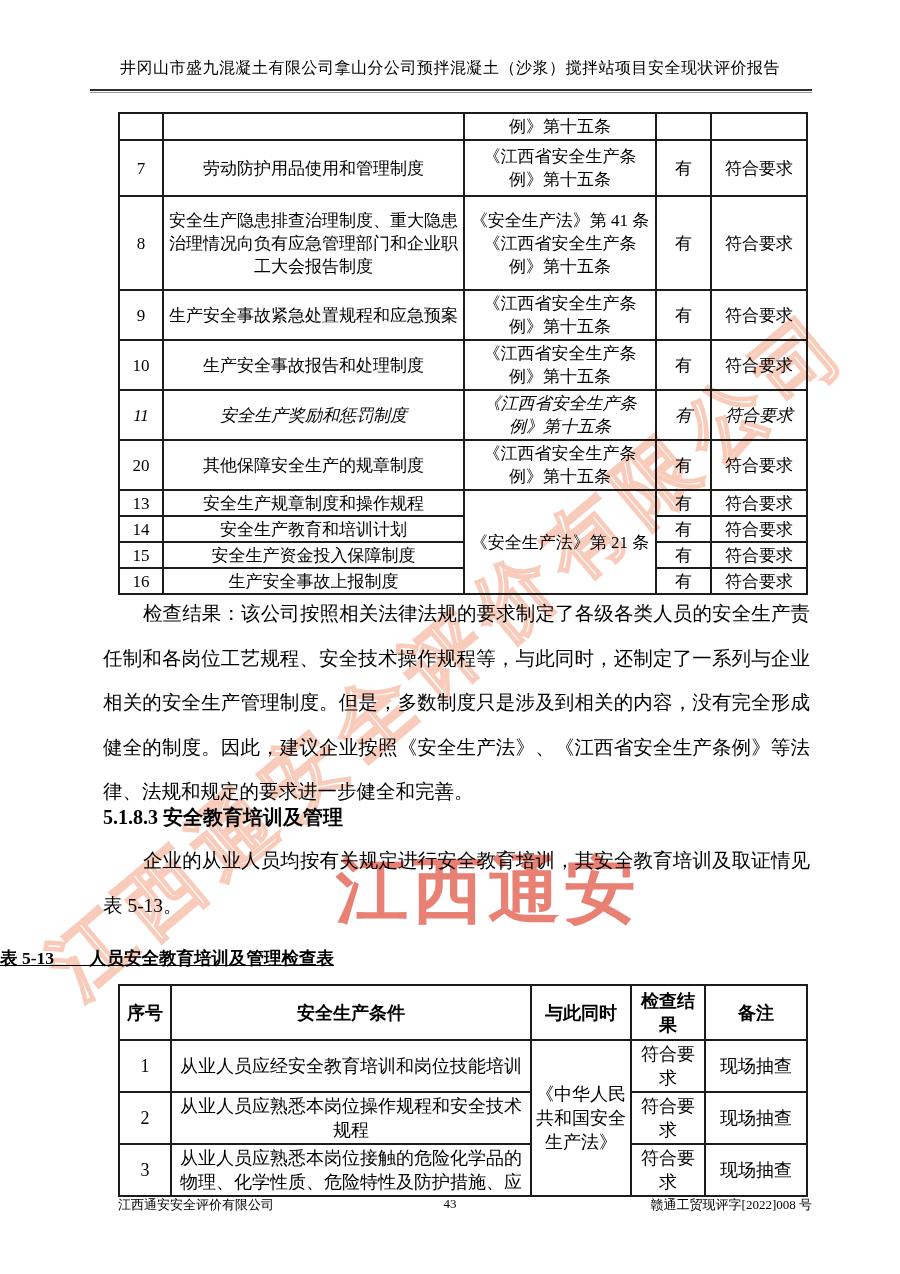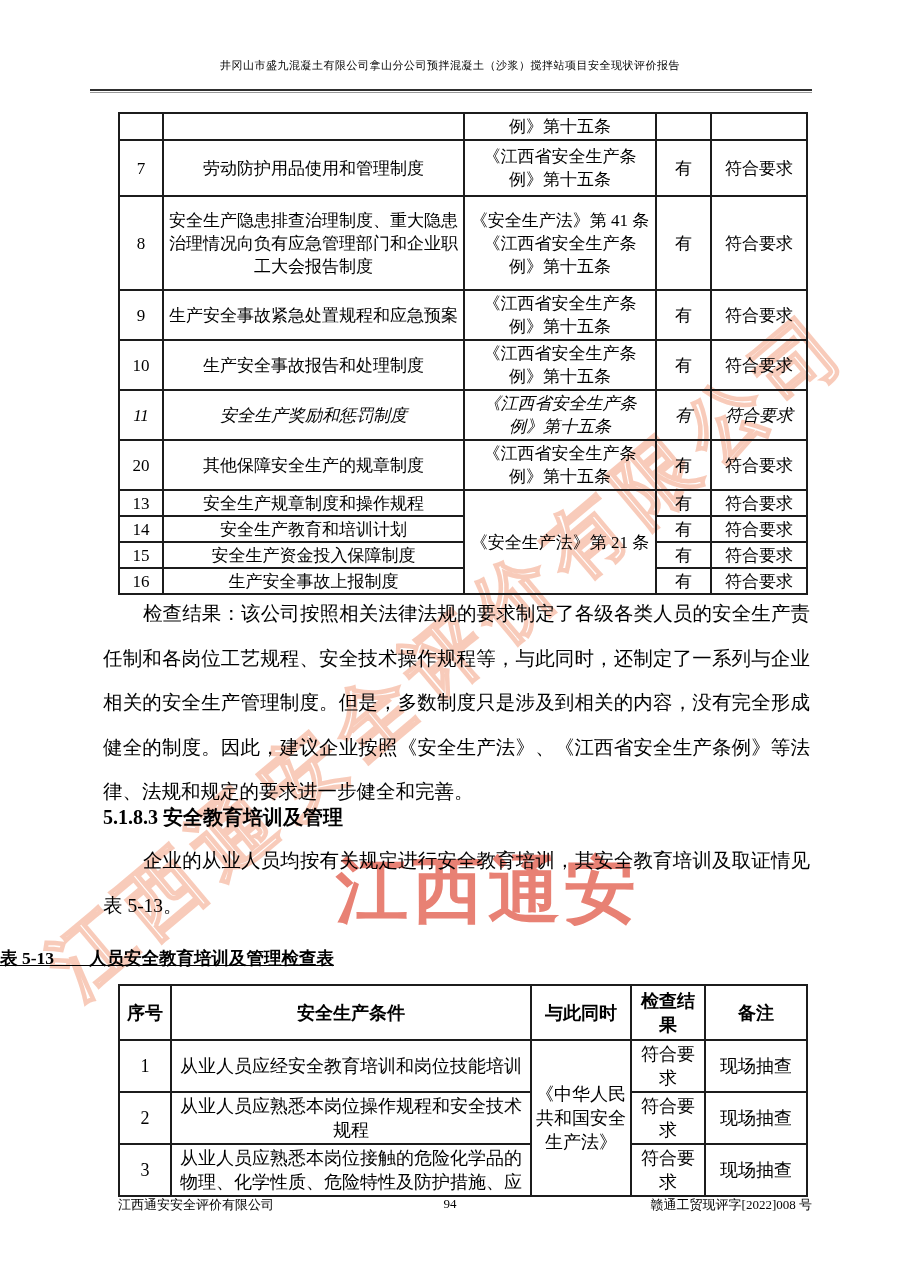--- a/index.html
+++ b/index.html
@@ -6,21 +6,21 @@
   .page {
     position:relative; width:900px; height:1274px; background:#ffffff;
     font-family:"Liberation Serif","DejaVu Serif",serif; color:#000;
     overflow:hidden;
   }
   .wm { position:absolute; z-index:0; pointer-events:none; }
   .content-layer { position:absolute; inset:0; z-index:1; }
 
   
   .header-title { position:absolute; top:58px; left:0; width:100%; text-align:center;
-    font-size:11px; letter-spacing:0.5px; }
+    font-size:16px; letter-spacing:0.5px; }
   .header-rule { position:absolute; top:89px; left:90px; width:722px; height:1px;
     border-top:2px solid #2f2f2f; border-bottom:1px solid #9a9a9a; }
 
   
   table { border-collapse:collapse; table-layout:fixed; }
   td, th { border:2px solid #1c1c1c; text-align:center; vertical-align:middle;
     padding:1px 4px; overflow:hidden; }
   #table1 { position:absolute; top:112px; left:118px; width:688px;
     font-size:17px; line-height:23px; }
   #table2 { position:absolute; top:984px; left:118px; width:688px;
@@ -196,16 +196,16 @@
       <tr class="t49">
         <td>3</td>
         <td>从业人员应熟悉本岗位接触的危险化学品的物理、化学性质、危险特性及防护措施、应</td>
         <td>符合要求</td>
         <td>现场抽查</td>
       </tr>
     </tbody>
       </table>
 
     <div class="footer-company">江西通安安全评价有限公司</div>
-    <div class="footer-page">94</div>
+    <div class="footer-page">43</div>
     <div class="footer-doc">赣通工贸现评字[2022]008 号</div>
   </div>
 </div>
 
 </body></html>

